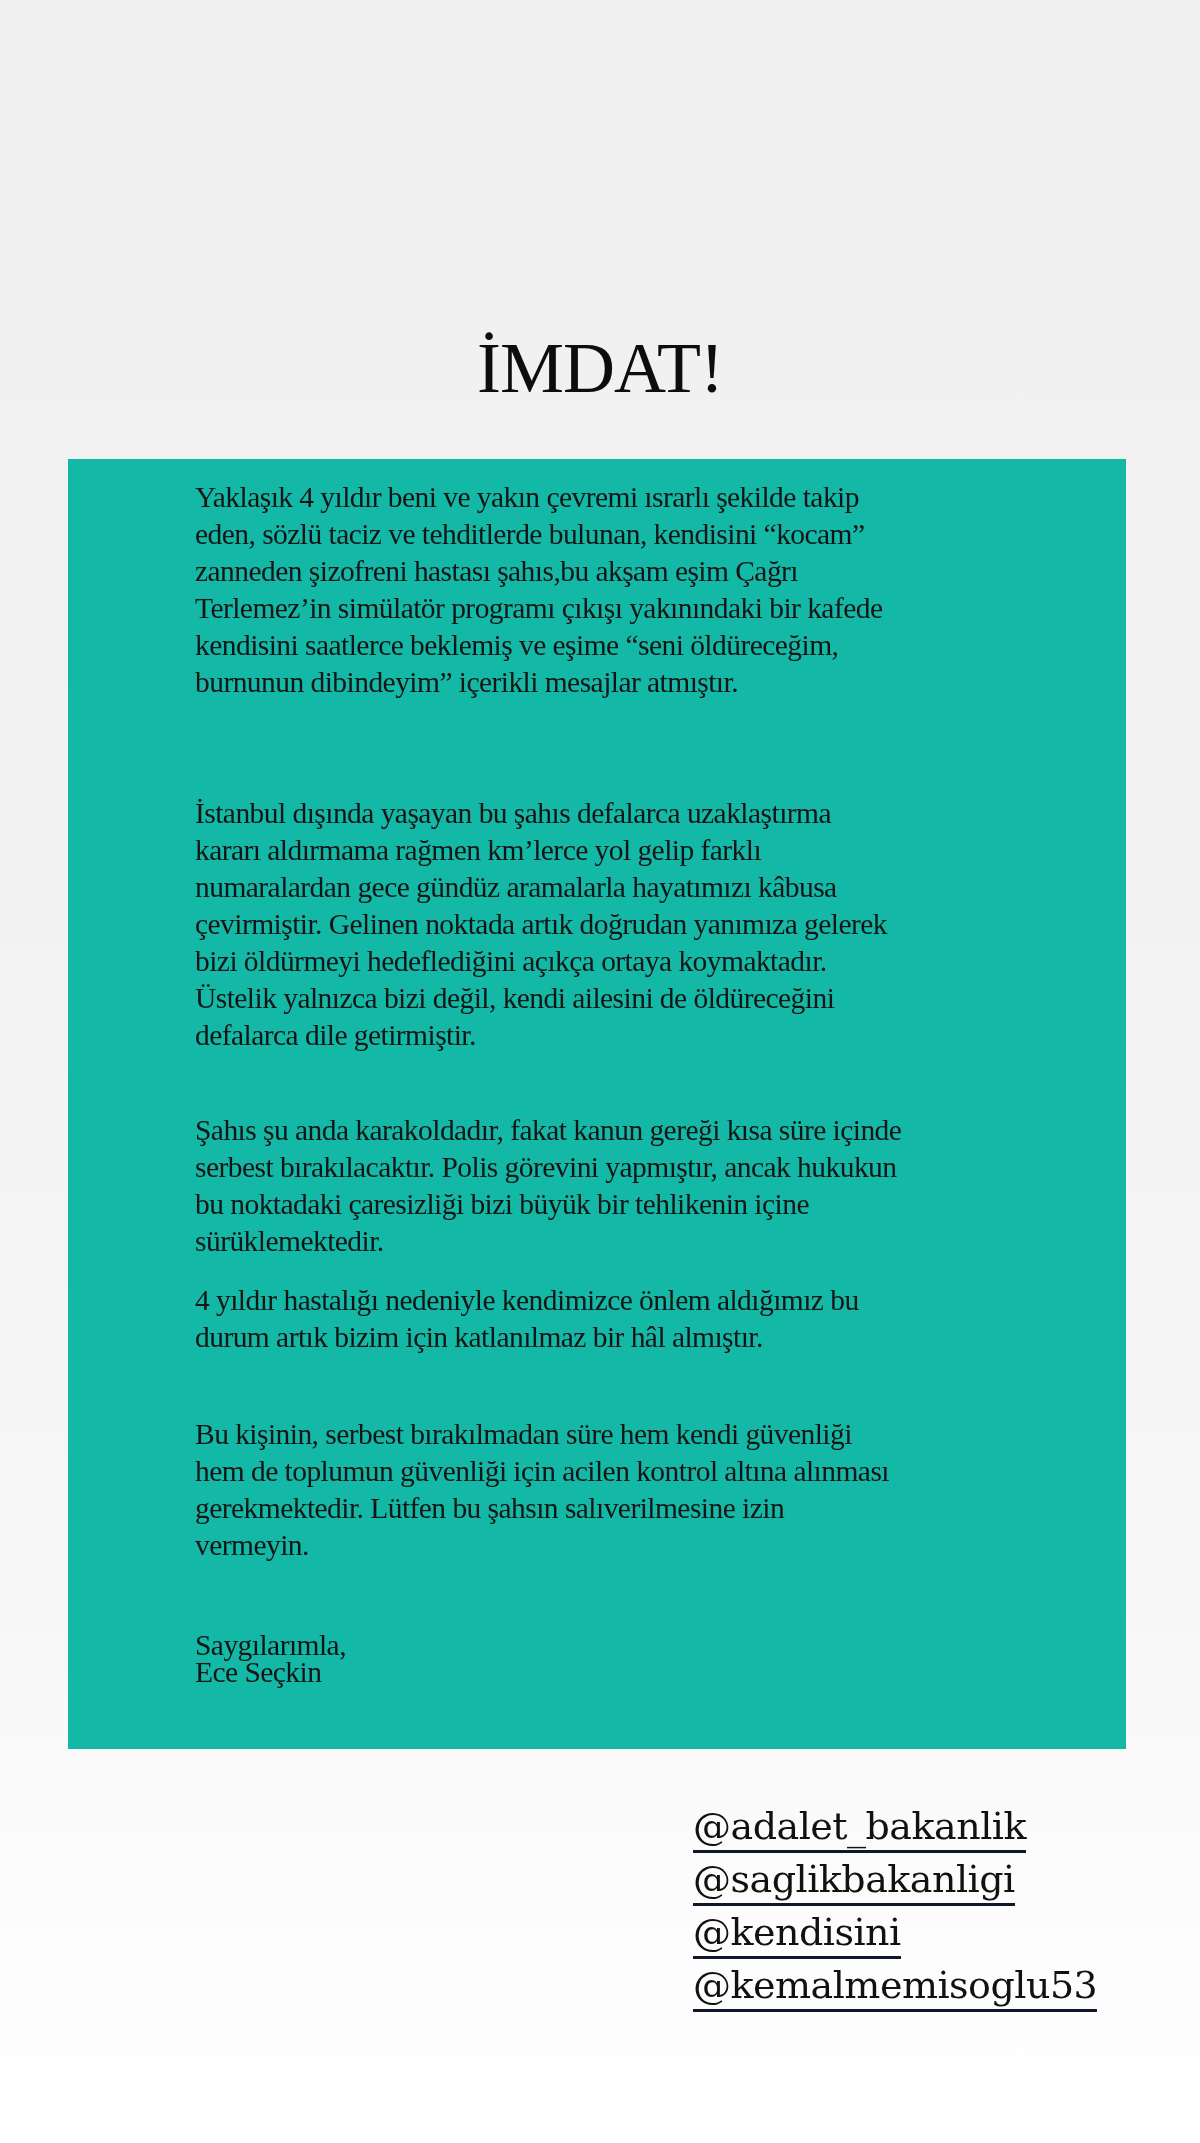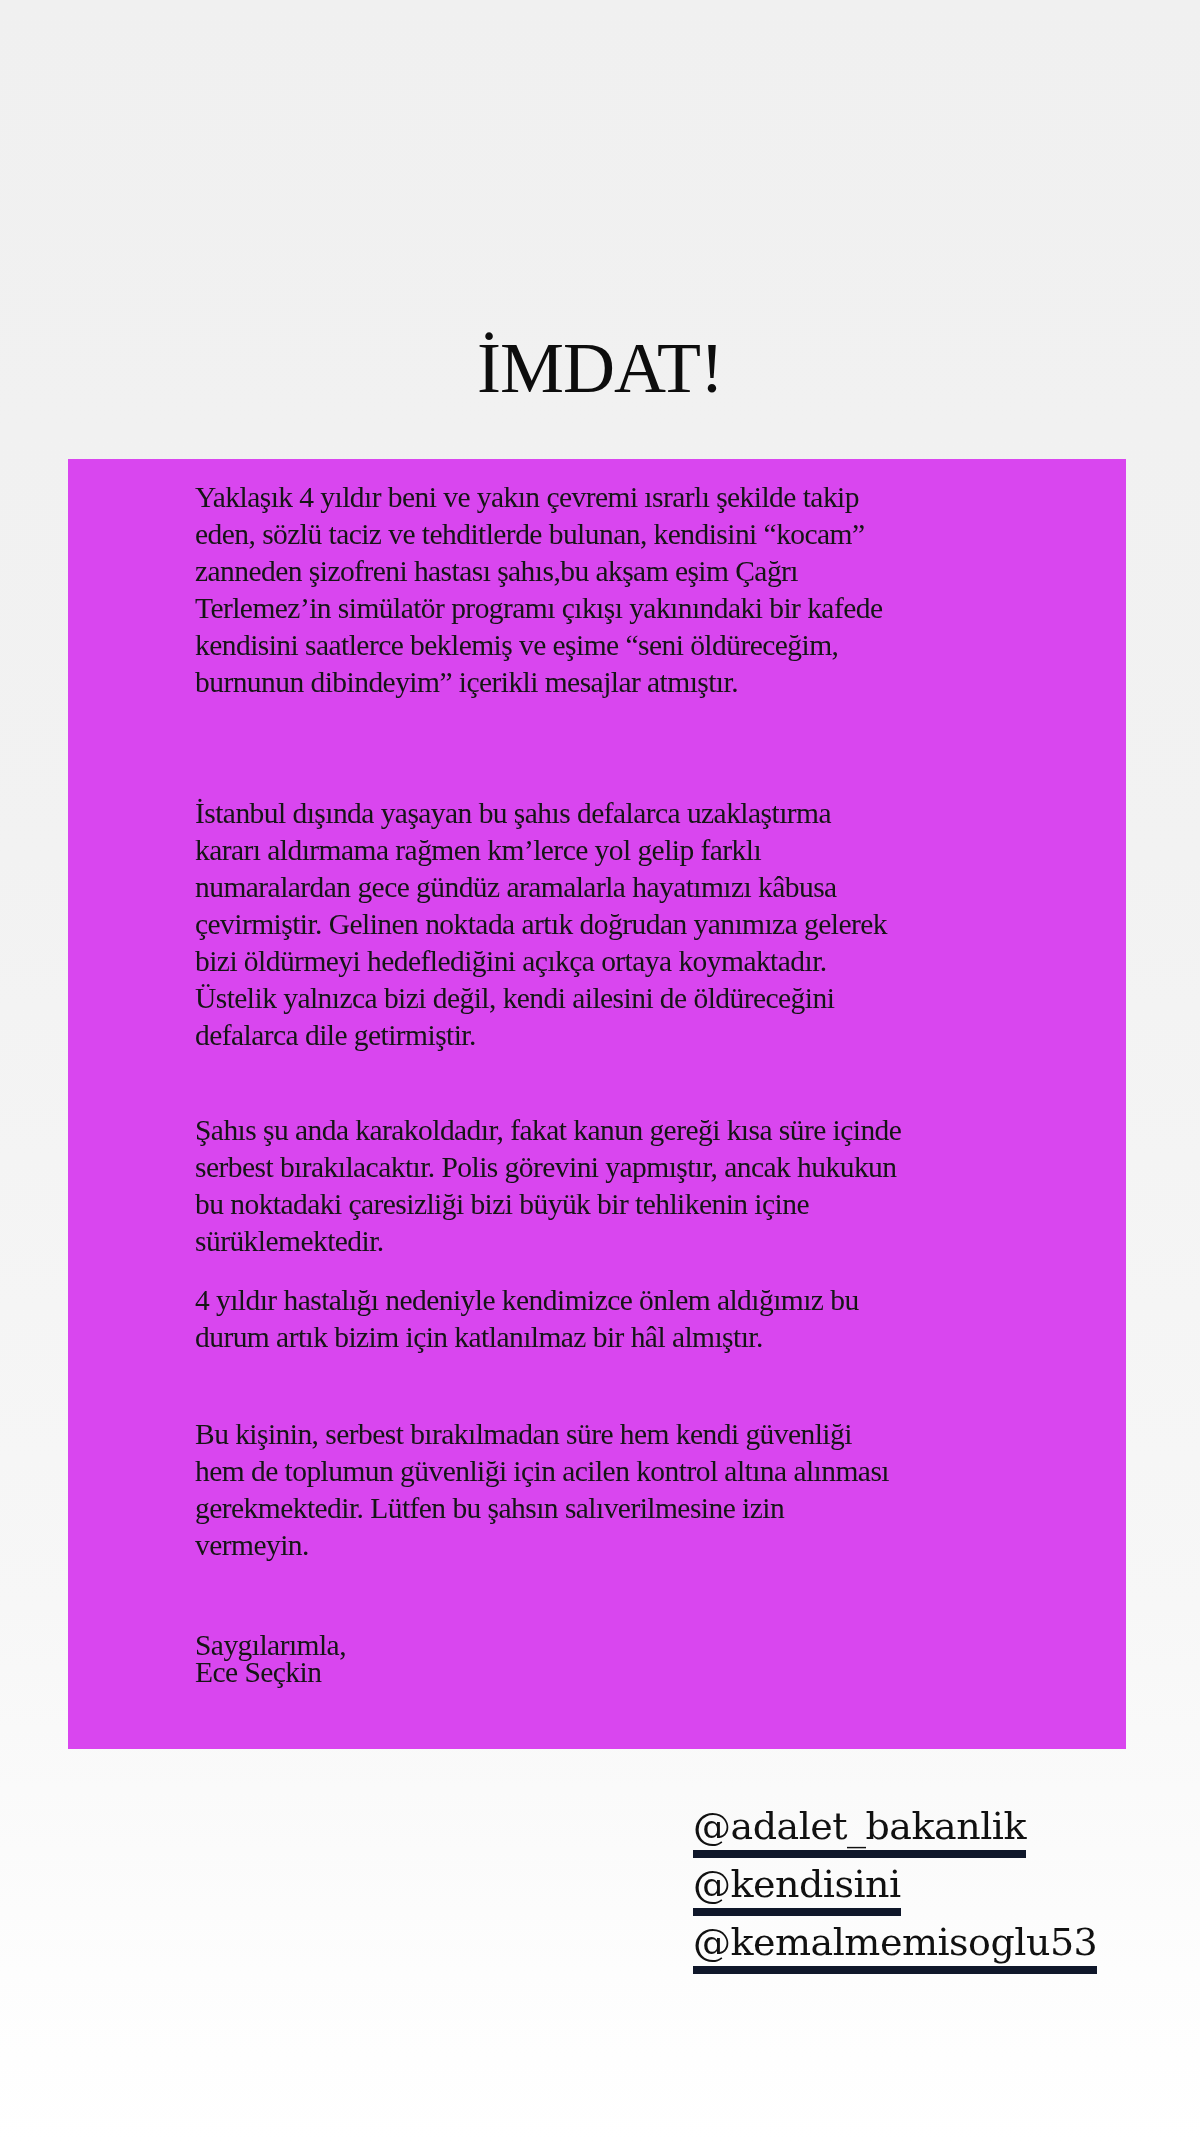--- a/index.html
+++ b/index.html
@@ -27,21 +27,21 @@
       font-weight: normal;
       color: #0d0d0d;
       letter-spacing: -1px;
     }
     .card {
       position: absolute;
       left: 68px;
       top: 459px;
       width: 1058px;
       height: 1290px;
-      background: #d946ef;
+      background: #14b8a6;
     }
     .letter {
       position: absolute;
       left: 127px;
       top: 20px;
       width: 880px;
       font-family: "Liberation Serif", serif;
       font-size: 29.5px;
       line-height: 37px;
       color: #151515;
@@ -64,21 +64,21 @@
       left: 693px;
       top: 1803px;
       font-family: "DejaVu Serif", serif;
       font-size: 38px;
       line-height: 50px;
       color: #111111;
       letter-spacing: -0.5px;
     }
     .mention {
       display: table;
-      border-bottom: 8px solid #0f172a;
+      border-bottom: 3px solid #0f172a;
       padding-bottom: 0px;
       line-height: 47px;
       cursor: pointer;
       text-decoration: none;
       color: #111111;
     }
     .mention + .mention { margin-top: 3px; }
   </style>
 </head>
 <body>
@@ -110,15 +110,16 @@
 hem de toplumun güvenliği için acilen kontrol altına alınması
 gerekmektedir. Lütfen bu şahsın salıverilmesine izin
 vermeyin.</p>
     <p class="closing">Saygılarımla,</p>
     <p class="signature">Ece Seçkin</p>
   </div>
 </div>
 
 <div class="mentions">
   <a class="mention">@adalet_bakanlik</a>
+  <a class="mention">@saglikbakanligi</a>
   <a class="mention">@kendisini</a>
   <a class="mention">@kemalmemisoglu53</a>
 </div>
 
 </body></html>

